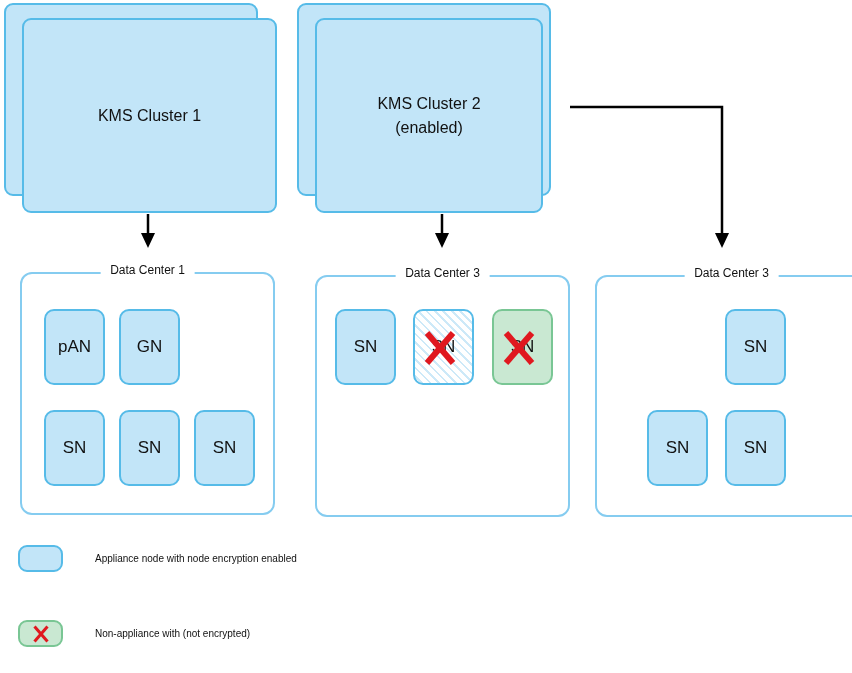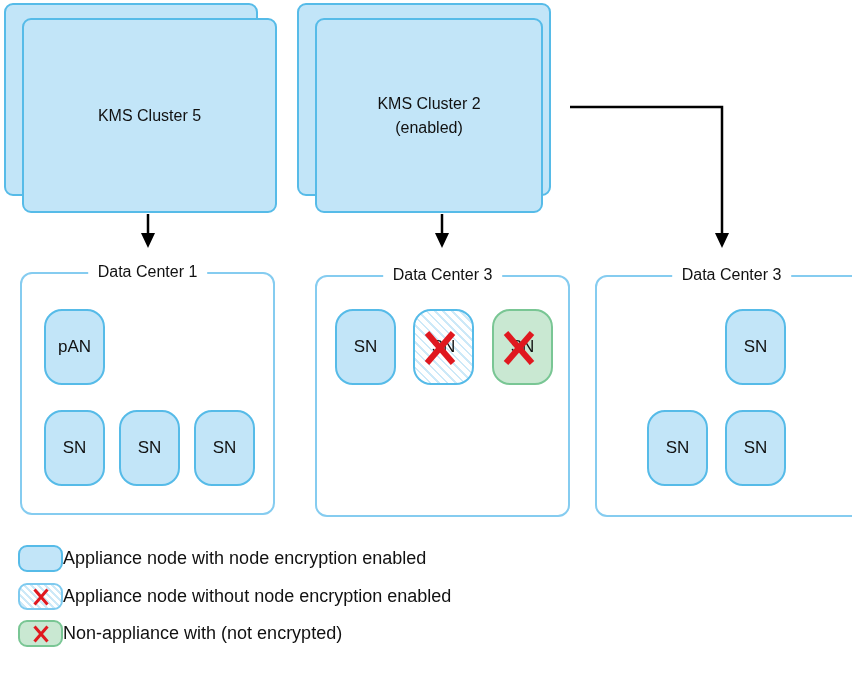--- a/index.html
+++ b/index.html
@@ -32,30 +32,30 @@
     border:2px solid #85ccf0;
     border-radius:12px;
     background:#fff;
     box-sizing:border-box;
   }
   .dc-title{
     position:absolute;top:-11px;left:50%;
     transform:translateX(-50%);
     background:#fff;
     padding:0 10px;
-    font-size:16px;
+    font-size:12px;
     white-space:nowrap;
   }
   
   .node{
     position:absolute;
     width:61px;height:76px;
     background:#c2e5f8;
     border:2px solid #56bbe8;
-    border-radius:18px;
+    border-radius:10px;
     box-sizing:border-box;
     display:flex;align-items:center;justify-content:center;
     font-size:17px;
   }
   .node.hatched{
     background:repeating-linear-gradient(45deg,#ffffff 0 4px,#cde9f8 4px 6px);
   }
   .node.green{
     background:#c9e8d2;
     border-color:#79c694;
@@ -85,32 +85,33 @@
   .swatch.green{
     background:#c9e8d2;
     border-color:#79c694;
   }
   .swatch .x-small{
     position:absolute;left:50%;top:50%;
     transform:translate(-50%,-50%);
     width:17px;height:20px;
   }
   .legend-label{
-    font-size:18px;
+    margin-left:32px;
+    font-size:10px;
     white-space:nowrap;
   }
 </style>
 </head>
 <body>
 
 <div id="canvas">
 
   <div class="cluster-back" style="left:4px;top:3px;width:254px;height:193px"></div>
   <div class="cluster-front" style="left:22px;top:18px;width:255px;height:195px">
-    <span>KMS Cluster 5</span>
+    <span>KMS Cluster 1</span>
   </div>
 
   <div class="cluster-back" style="left:297px;top:3px;width:254px;height:193px"></div>
   <div class="cluster-front" style="left:315px;top:18px;width:228px;height:195px">
     <span>KMS Cluster 2</span>
     <span>(enabled)</span>
   </div>
 
   <svg id="connectors" width="852" height="673" viewBox="0 0 852 673">
     <g>
@@ -125,20 +126,23 @@
       <path d="M570,107 H722 V235" fill="none" stroke="#000" stroke-width="2.5"></path>
       <polygon points="722,248 715,233 729,233" fill="#000"></polygon>
     </g>
   </svg>
 
   <div class="dc" style="left:20px;top:272px;width:255px;height:243px">
     <span class="dc-title">Data Center 1</span>
     <div class="node" style="left:22px;top:35px">
       <span>pAN</span>
     </div>
+    <div class="node" style="left:97px;top:35px">
+      <span>GN</span>
+    </div>
     <div class="node" style="left:22px;top:136px">
       <span>SN</span>
     </div>
     <div class="node" style="left:97px;top:136px">
       <span>SN</span>
     </div>
     <div class="node" style="left:172px;top:136px">
       <span>SN</span>
     </div>
   </div>
@@ -173,29 +177,20 @@
       <span>SN</span>
     </div>
     <div class="node" style="left:128px;top:133px">
       <span>SN</span>
     </div>
   </div>
 
   <div class="legend-row" style="top:545px">
     <span class="swatch"></span>
     <span class="legend-label">Appliance node with node encryption enabled</span>
-  </div>
-  <div class="legend-row" style="top:583px">
-    <span class="swatch hatched">
-      <svg class="x-small" viewBox="0 0 34 38">
-        <line x1="4" y1="4" x2="30" y2="34" stroke="#e0181f" stroke-width="6"></line>
-        <line x1="30" y1="4" x2="4" y2="34" stroke="#e0181f" stroke-width="6"></line>
-      </svg>
-    </span>
-    <span class="legend-label">Appliance node without node encryption enabled</span>
   </div>
   <div class="legend-row" style="top:620px">
     <span class="swatch green">
       <svg class="x-small" viewBox="0 0 34 38">
         <line x1="4" y1="4" x2="30" y2="34" stroke="#e0181f" stroke-width="6"></line>
         <line x1="30" y1="4" x2="4" y2="34" stroke="#e0181f" stroke-width="6"></line>
       </svg>
     </span>
     <span class="legend-label">Non-appliance with (not encrypted)</span>
   </div>

